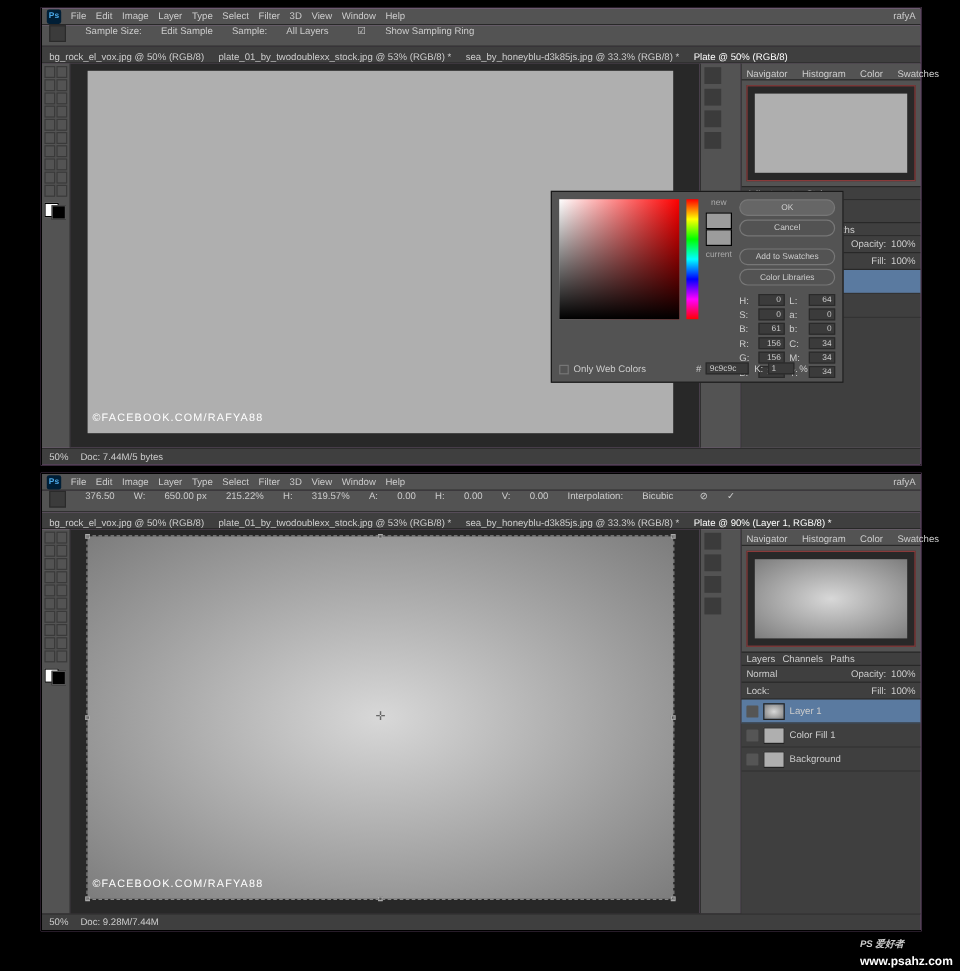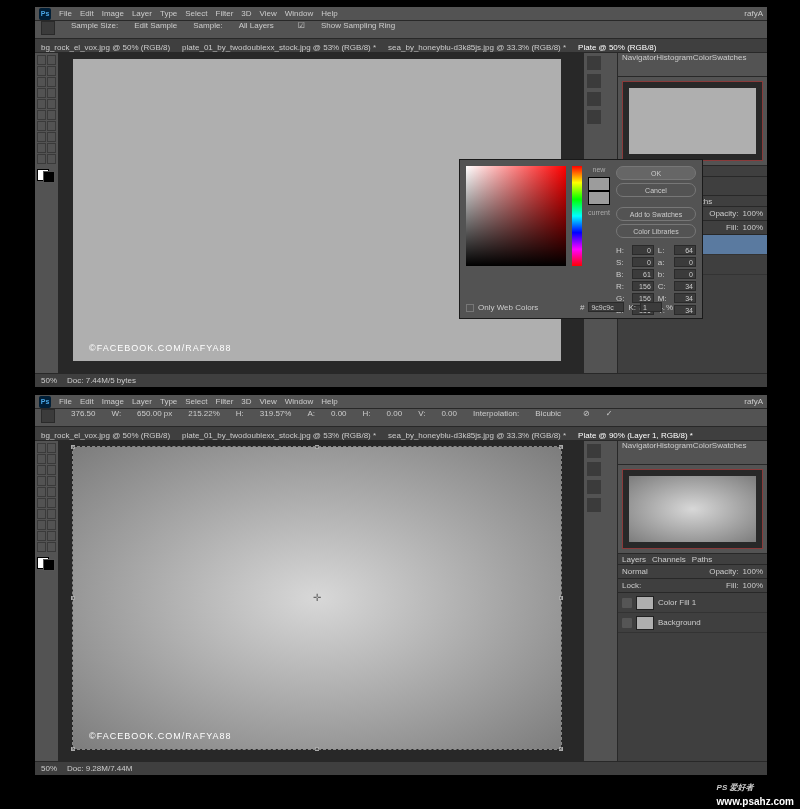--- a/index.html
+++ b/index.html
@@ -23,36 +23,36 @@
 .toolbar .swatch::after{content:'';position:absolute;width:10px;height:10px;background:#000;border:1px solid #555;right:0;bottom:0}
 .canvas-area{flex:1;background:#282828;position:relative;overflow:hidden}
 .canvas{position:absolute;background:#afafaf}
 .canvas.c1{left:14px;top:6px;width:488px;height:302px}
 .canvas.c2{left:14px;top:6px;width:488px;height:302px;background:radial-gradient(ellipse at center,#d8d8d8 0%,#7c7c7c 100%)}
 .canvas.c2::after{content:'';position:absolute;inset:-1px;border:1px dashed #888;pointer-events:none}
 .handle{position:absolute;width:4px;height:4px;background:#555;border:1px solid #aaa}
 .right-col{width:34px;background:#535353;border-left:1px solid #282828;display:flex;flex-direction:column;gap:2px;padding:2px}
 .right-col .b{width:14px;height:14px;background:#3b3b3b;margin:1px}
 .panels{width:150px;background:#535353;display:flex;flex-direction:column;border-left:1px solid #282828}
-.panel-tabs{height:24px;display:flex;gap:0;padding:0 4px;align-items:flex-start;font-size:7px;color:#888;border-bottom:1px solid #282828}
+.panel-tabs{height:14px;display:flex;gap:12px;padding:0 4px;align-items:flex-end;font-size:7px;color:#888;border-bottom:1px solid #282828}
 .nav-thumb{height:80px;background:#282828;margin:4px;border:1px solid #8a3a3a;position:relative}
 .nav-thumb .inner{position:absolute;inset:6px;background:#afafaf}
 .nav-thumb.grad .inner{background:radial-gradient(ellipse at center,#d8d8d8 0%,#7c7c7c 100%)}
 .panel-sep{height:12px;background:#3f3f3f;border-top:1px solid #282828;border-bottom:1px solid #282828;font-size:7px;color:#888;padding:0 4px;display:flex;gap:6px;align-items:center}
 .layers{flex:1;background:#3f3f3f;display:flex;flex-direction:column}
 .layer-opts{height:14px;display:flex;align-items:center;gap:4px;padding:0 4px;font-size:7px;color:#aaa;border-bottom:1px solid #282828}
 .layer-list{flex:1}
 .layer{height:20px;display:flex;align-items:center;gap:4px;padding:0 4px;border-bottom:1px solid #333;font-size:7px;color:#ccc}
 .layer.sel{background:#5a7aa0}
 .layer .eye{width:10px;height:10px;background:#555;border-radius:1px}
 .layer .thumb{width:18px;height:14px;background:#afafaf;border:1px solid #222}
 .layer .thumb.grad{background:radial-gradient(ellipse at center,#d8d8d8 0%,#7c7c7c 100%)}
 .layer .thumb.bg{background:#afafaf}
 .statusbar{height:14px;background:#3f3f3f;display:flex;align-items:center;padding:0 6px;gap:10px;font-size:7px;color:#aaa;border-top:1px solid #282828}
-.watermark1{position:absolute;left:30px;bottom:20px;color:#fff;font-size:9px;letter-spacing:1px}
+.watermark1{position:absolute;left:18px;bottom:20px;color:#fff;font-size:9px;letter-spacing:1px}
 
 
 .picker{position:absolute;left:424px;top:152px;width:244px;height:160px;background:#535353;border:1px solid #1a1a1a;z-index:50}
 .picker .titlebar{height:14px;background:#1a97d4;display:flex;align-items:center;justify-content:space-between;padding:0 4px;font-size:8px;color:#fff}
 .picker .titlebar .x{width:12px;height:12px;background:#1175a5;color:#fff;text-align:center;line-height:12px}
 .picker .body{display:flex;padding:6px;gap:6px}
 .picker .field{width:100px;height:100px;background:linear-gradient(to bottom,transparent,#000),linear-gradient(to right,#fff,#f00)}
 .picker .hue{width:10px;height:100px;background:linear-gradient(to bottom,#f00,#ff0,#0f0,#0ff,#00f,#f0f,#f00)}
 .picker .side{flex:1;display:flex;flex-direction:column;gap:3px}
 .picker .swpair{width:22px;height:28px;position:relative}
@@ -397,20 +397,25 @@
           <span>Normal</span>
           <span style="margin-left:auto">Opacity:</span>
           <span>100%</span>
         </div>
         <div class="layer-opts">
           <span>Lock:</span>
           <span style="margin-left:auto">Fill:</span>
           <span>100%</span>
         </div>
         <div class="layer-list">
+          <div class="layer sel">
+            <div class="eye"></div>
+            <div class="thumb grad"></div>
+            <span>Layer 1</span>
+          </div>
           <div class="layer">
             <div class="eye"></div>
             <div class="thumb"></div>
             <span>Color Fill 1</span>
           </div>
           <div class="layer">
             <div class="eye"></div>
             <div class="thumb bg"></div>
             <span>Background</span>
           </div>

